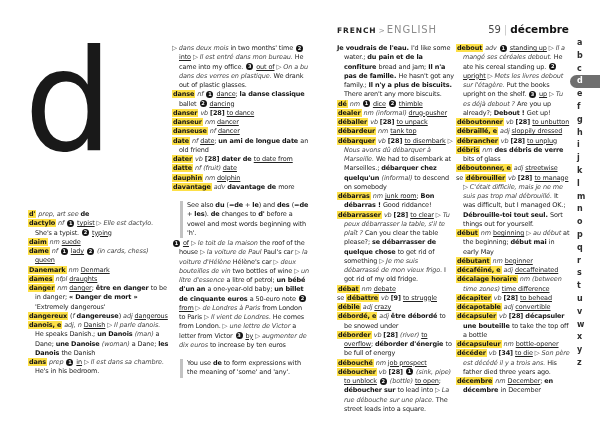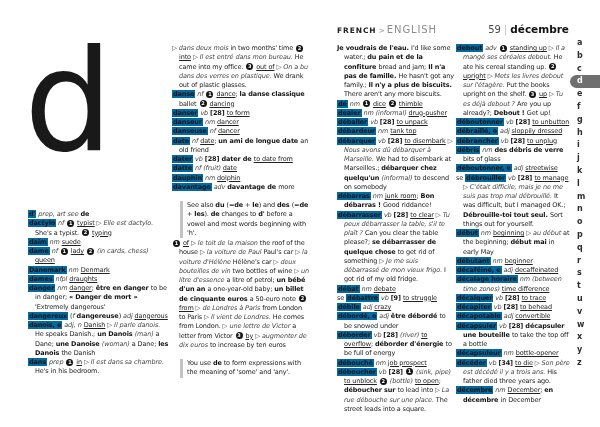--- a/index.html
+++ b/index.html
@@ -23,21 +23,21 @@
   
   .col { position:absolute; font-size:6.5px; line-height:9.25px; letter-spacing:-0.12px;
     color:#222; text-align:left; }
   .col-1 { left:28px;  top:210px; width:142px; height:210px; }
   .col-2 { left:172px; top:44px;  width:137px; height:376px; }
   .col-3 { left:337px; top:44px;  width:117px; height:376px; }
   .col-4 { left:456px; top:44px;  width:114px; height:376px; }
   .entry { margin:0; padding-left:7px; text-indent:-7px; }
   .note  { border-left:3px solid #c3c3c3; margin:9px 0 1px 8px; padding-left:4px; }
   
-  .r-hw { font-weight:bold; background:#0369a1; color:#141414; padding:0 1px; }
+  .r-hw { font-weight:bold; background:#fde047; color:#141414; padding:0 1px; }
   .r-b  { font-weight:bold; color:#141414; }
   .r-i  { font-style:italic; color:#454545; }
   .r-ex { font-style:italic; color:#454545; }
   .r-u  { text-decoration:underline; text-decoration-thickness:0.5px; text-underline-offset:1px; }
   .r-n  { }
   .r-c  { display:inline-block; width:7px; height:7px; border-radius:50%; background:#151515;
     color:#fff; font-size:5px; line-height:7px; text-align:center; font-weight:bold;
     text-indent:0; margin:0 1px; vertical-align:0.5px; letter-spacing:0; }
   
   .alphabet { position:absolute; left:570px; top:37px; width:30px; }
@@ -69,21 +69,21 @@
       <p class="entry"><span class="r-hw">Danemark</span><span class="r-i"> nm </span><span class="r-u">Denmark</span></p>
       <p class="entry"><span class="r-hw">dames</span><span class="r-i"> nfpl </span><span class="r-u">draughts</span></p>
       <p class="entry"><span class="r-hw">danger</span><span class="r-i"> nm </span><span class="r-u">danger</span><span class="r-n">; </span><span class="r-b">être en danger </span><span class="r-n">to be in danger; </span><span class="r-b">« Danger de mort » </span><span class="r-n">'Extremely dangerous'</span></p>
       <p class="entry"><span class="r-hw">dangereux</span><span class="r-n"> (</span><span class="r-i">f </span><span class="r-b">dangereuse</span><span class="r-n">) </span><span class="r-i">adj </span><span class="r-u">dangerous</span></p>
       <p class="entry"><span class="r-hw">danois, e</span><span class="r-i"> adj, n </span><span class="r-u">Danish</span><span class="r-ex"> ▷ Il parle danois. </span><span class="r-n">He speaks Danish.; </span><span class="r-b">un Danois </span><span class="r-i">(man) </span><span class="r-n">a Dane; </span><span class="r-b">une Danoise </span><span class="r-i">(woman) </span><span class="r-n">a Dane; </span><span class="r-b">les Danois </span><span class="r-n">the Danish</span></p>
       <p class="entry"><span class="r-hw">dans</span><span class="r-i"> prep </span><span class="r-c">1</span><span class="r-n"> </span><span class="r-u">in</span><span class="r-ex"> ▷ Il est dans sa chambre. </span><span class="r-n">He's in his bedroom.</span></p>
     </div>
   <div class="col col-2">
       <p class="entry"><span class="r-ex">▷ dans deux mois </span><span class="r-n">in two months' time </span><span class="r-c">2</span><span class="r-n"> </span><span class="r-u">into</span><span class="r-ex"> ▷ Il est entré dans mon bureau. </span><span class="r-n">He came into my office. </span><span class="r-c">3</span><span class="r-n"> </span><span class="r-u">out of</span><span class="r-ex"> ▷ On a bu dans des verres en plastique. </span><span class="r-n">We drank out of plastic glasses.</span></p>
       <p class="entry"><span class="r-hw">danse</span><span class="r-i"> nf </span><span class="r-c">1</span><span class="r-n"> </span><span class="r-u">dance</span><span class="r-n">; </span><span class="r-b">la danse classique </span><span class="r-n">ballet </span><span class="r-c">2</span><span class="r-n"> </span><span class="r-u">dancing</span></p>
-      <p class="entry"><span class="r-hw">danser</span><span class="r-i"> vb </span><span class="r-b">[28] </span><span class="r-u">to form</span></p>
+      <p class="entry"><span class="r-hw">danser</span><span class="r-i"> vb </span><span class="r-b">[28] </span><span class="r-u">to dance</span></p>
       <p class="entry"><span class="r-hw">danseur</span><span class="r-i"> nm </span><span class="r-u">dancer</span></p>
       <p class="entry"><span class="r-hw">danseuse</span><span class="r-i"> nf </span><span class="r-u">dancer</span></p>
       <p class="entry"><span class="r-hw">date</span><span class="r-i"> nf </span><span class="r-u">date</span><span class="r-n">; </span><span class="r-b">un ami de longue date </span><span class="r-n">an old friend</span></p>
       <p class="entry"><span class="r-hw">dater</span><span class="r-i"> vb </span><span class="r-b">[28] dater de </span><span class="r-u">to date from</span></p>
       <p class="entry"><span class="r-hw">datte</span><span class="r-i"> nf </span><span class="r-i">(fruit) </span><span class="r-u">date</span></p>
       <p class="entry"><span class="r-hw">dauphin</span><span class="r-i"> nm </span><span class="r-u">dolphin</span></p>
       <p class="entry"><span class="r-hw">davantage</span><span class="r-i"> adv </span><span class="r-b">davantage de </span><span class="r-n">more</span></p>
       <div class="note"><span class="r-n">See also </span><span class="r-b">du </span><span class="r-n">(=</span><span class="r-b">de</span><span class="r-n"> + </span><span class="r-b">le</span><span class="r-n">) and </span><span class="r-b">des </span><span class="r-n">(=</span><span class="r-b">de</span><span class="r-n"> + </span><span class="r-b">les</span><span class="r-n">). </span><span class="r-b">de</span><span class="r-n"> changes to </span><span class="r-b">d'</span><span class="r-n"> before a vowel and most words beginning with 'h'.</span></div>
       <p class="entry"><span class="r-c">1</span><span class="r-n"> </span><span class="r-u">of</span><span class="r-ex"> ▷ le toit de la maison </span><span class="r-n">the roof of the house </span><span class="r-ex">▷ la voiture de Paul </span><span class="r-n">Paul's car </span><span class="r-ex">▷ la voiture d'Hélène </span><span class="r-n">Hélène's car </span><span class="r-ex">▷ deux bouteilles de vin </span><span class="r-n">two bottles of wine </span><span class="r-ex">▷ un litre d'essence </span><span class="r-n">a litre of petrol; </span><span class="r-b">un bébé d'un an </span><span class="r-n">a one-year-old baby; </span><span class="r-b">un billet de cinquante euros </span><span class="r-n">a 50-euro note </span><span class="r-c">2</span><span class="r-n"> </span><span class="r-u">from</span><span class="r-ex"> ▷ de Londres à Paris </span><span class="r-n">from London to Paris </span><span class="r-ex">▷ Il vient de Londres. </span><span class="r-n">He comes from London. </span><span class="r-ex">▷ une lettre de Victor </span><span class="r-n">a letter from Victor </span><span class="r-c">3</span><span class="r-n"> </span><span class="r-u">by</span><span class="r-ex"> ▷ augmenter de dix euros </span><span class="r-n">to increase by ten euros</span></p>
       <div class="note"><span class="r-n">You use </span><span class="r-b">de</span><span class="r-n"> to form expressions with the meaning of 'some' and 'any'.</span></div>
@@ -110,21 +110,20 @@
       <p class="entry"><span class="r-hw">déboutonner</span><span class="r-i"> vb </span><span class="r-b">[28] </span><span class="r-u">to unbutton</span></p>
       <p class="entry"><span class="r-hw">débraillé, e</span><span class="r-i"> adj </span><span class="r-u">sloppily dressed</span></p>
       <p class="entry"><span class="r-hw">débrancher</span><span class="r-i"> vb </span><span class="r-b">[28] </span><span class="r-u">to unplug</span></p>
       <p class="entry"><span class="r-hw">débris</span><span class="r-i"> nm </span><span class="r-b">des débris de verre </span><span class="r-n">bits of glass</span></p>
       <p class="entry"><span class="r-hw">déboutonner, e</span><span class="r-i"> adj </span><span class="r-u">streetwise</span></p>
       <p class="entry"><span class="r-n">se </span><span class="r-hw">débrouiller</span><span class="r-i"> vb </span><span class="r-b">[28] </span><span class="r-u">to manage</span><span class="r-ex"> ▷ C'était difficile, mais je ne me suis pas trop mal débrouillé. </span><span class="r-n">It was difficult, but I managed OK.; </span><span class="r-b">Débrouille-toi tout seul. </span><span class="r-n">Sort things out for yourself.</span></p>
       <p class="entry"><span class="r-hw">début</span><span class="r-i"> nm </span><span class="r-u">beginning</span><span class="r-ex"> ▷ au début </span><span class="r-n">at the beginning; </span><span class="r-b">début mai </span><span class="r-n">in early May</span></p>
       <p class="entry"><span class="r-hw">débutant</span><span class="r-i"> nm </span><span class="r-u">beginner</span></p>
       <p class="entry"><span class="r-hw">décaféiné, e</span><span class="r-i"> adj </span><span class="r-u">decaffeinated</span></p>
       <p class="entry"><span class="r-hw">décalage horaire</span><span class="r-i"> nm </span><span class="r-i">(between time zones) </span><span class="r-u">time difference</span></p>
-      <p class="entry"><span class="r-hw">décalquer</span><span class="r-i"> vb </span><span class="r-b">[28] </span><span class="r-u">to trace</span></p>
       <p class="entry"><span class="r-hw">décapiter</span><span class="r-i"> vb </span><span class="r-b">[28] </span><span class="r-u">to behead</span></p>
       <p class="entry"><span class="r-hw">décapotable</span><span class="r-i"> adj </span><span class="r-u">convertible</span></p>
       <p class="entry"><span class="r-hw">décapsuler</span><span class="r-i"> vb </span><span class="r-b">[28] décapsuler une bouteille </span><span class="r-n">to take the top off a bottle</span></p>
       <p class="entry"><span class="r-hw">décapsuleur</span><span class="r-i"> nm </span><span class="r-u">bottle-opener</span></p>
       <p class="entry"><span class="r-hw">décéder</span><span class="r-i"> vb </span><span class="r-b">[34] </span><span class="r-u">to die</span><span class="r-ex"> ▷ Son père est décédé il y a trois ans. </span><span class="r-n">His father died three years ago.</span></p>
       <p class="entry"><span class="r-hw">décembre</span><span class="r-i"> nm </span><span class="r-u">December</span><span class="r-n">; </span><span class="r-b">en décembre </span><span class="r-n">in December</span></p>
     </div>
 
   <div class="alphabet">
       <div class="alpha">a</div>

